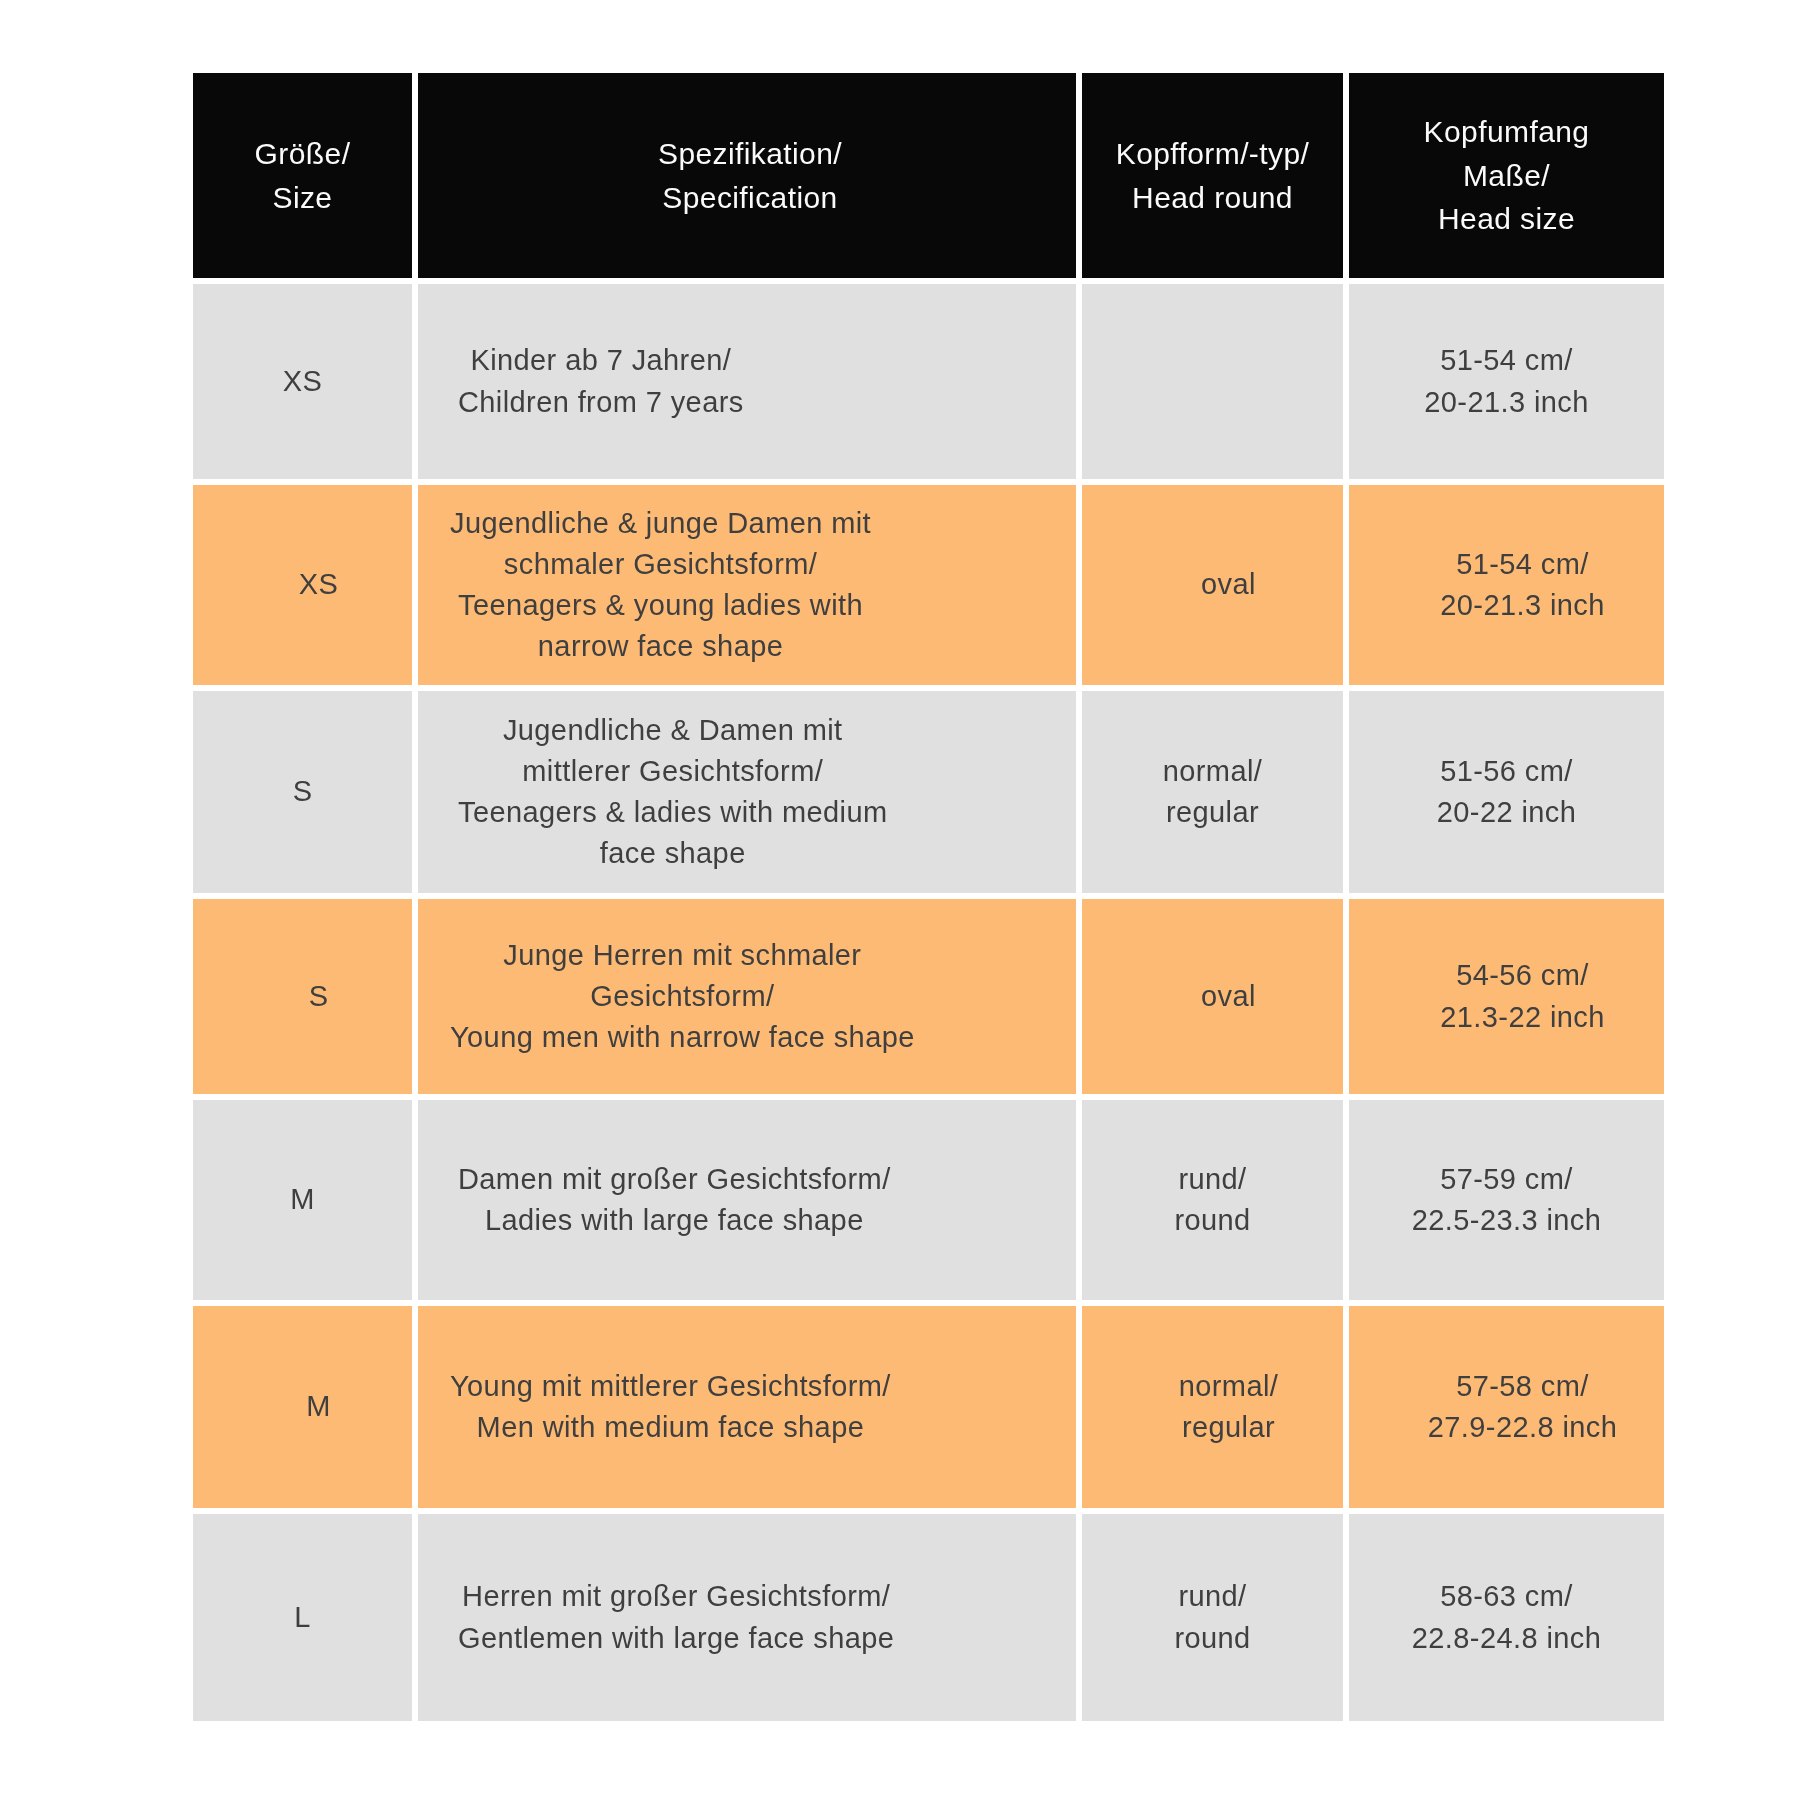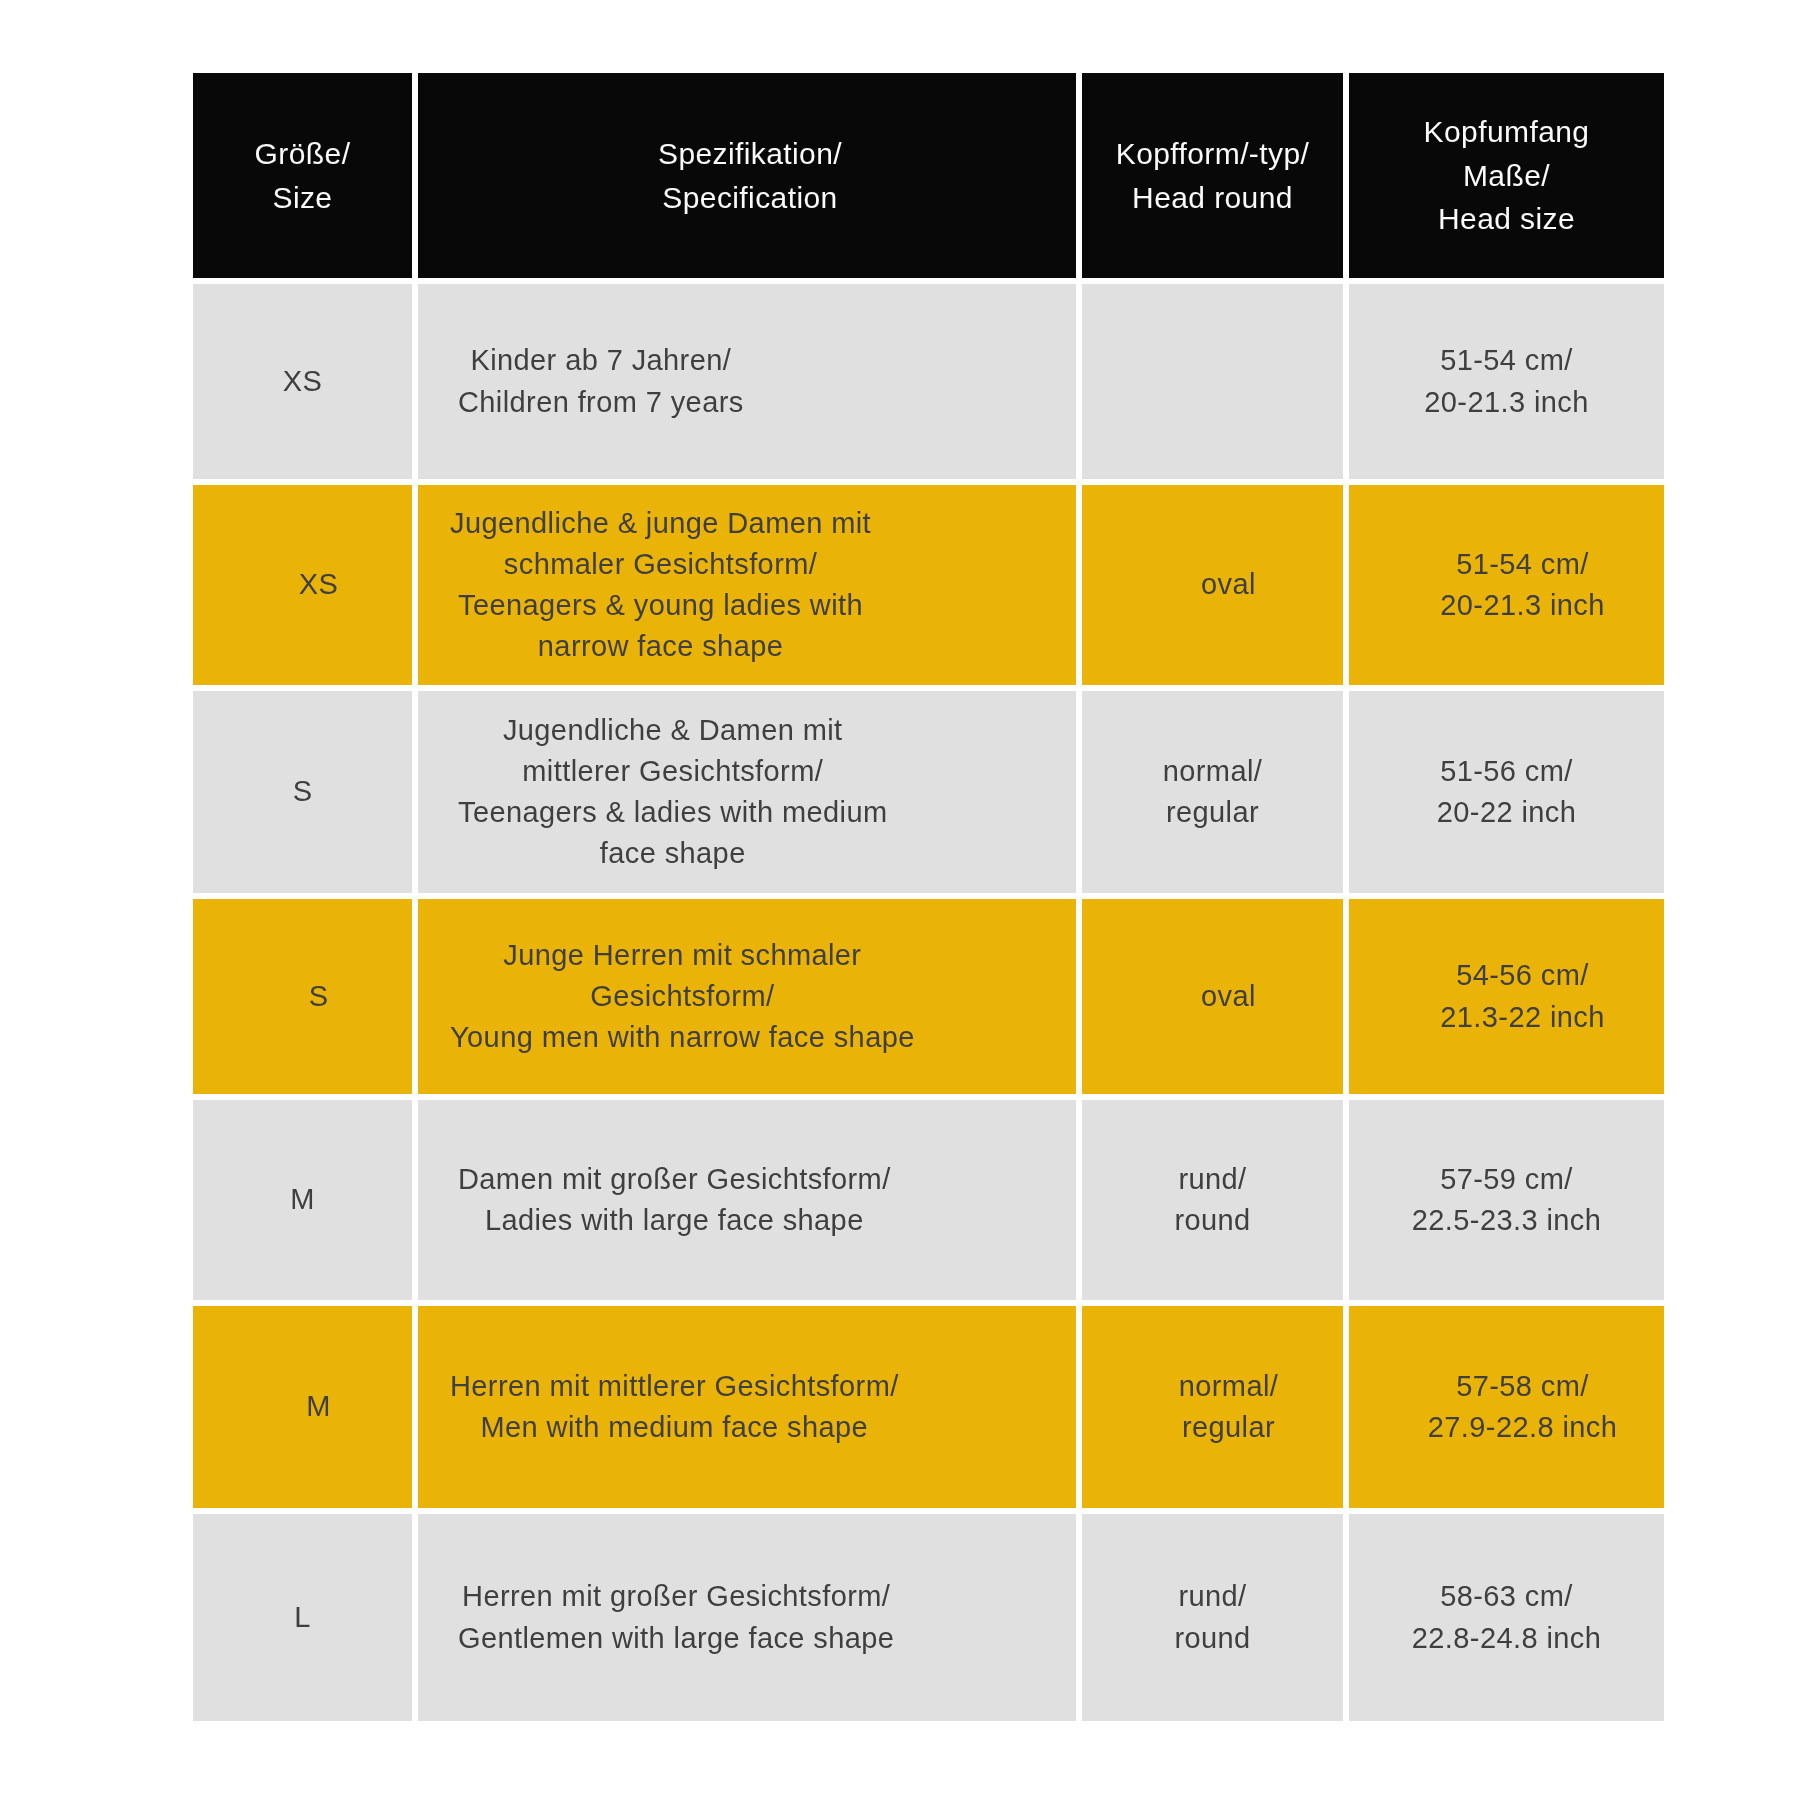--- a/index.html
+++ b/index.html
@@ -50,21 +50,21 @@
     font-size: 30px;
     line-height: 1.45;
     padding: 0 6px;
   }
   .header-cell.spec {
     justify-content: center;
     padding-left: 6px;
     padding-right: 0;
   }
   .row-dark .cell { background: #e0e0e0; }
-  .row-light .cell { background: #eab308; padding-left: 32px; }
+  .row-light .cell { background: #fdba74; padding-left: 32px; }
 </style>
 </head>
 <body>
 
 <div class="page">
   <div class="size-table">
 
     <div class="row">
       <div class="cell header-cell">Größe/
 Size</div>
@@ -124,21 +124,21 @@
       <div class="cell spec">Damen mit großer Gesichtsform/
 Ladies with large face shape</div>
       <div class="cell">rund/
 round</div>
       <div class="cell">57-59 cm/
 22.5-23.3 inch</div>
     </div>
 
     <div class="row row-light">
       <div class="cell">M</div>
-      <div class="cell spec">Herren mit mittlerer Gesichtsform/
+      <div class="cell spec">Young mit mittlerer Gesichtsform/
 Men with medium face shape</div>
       <div class="cell">normal/
 regular</div>
       <div class="cell">57-58 cm/
 27.9-22.8 inch</div>
     </div>
 
     <div class="row row-dark">
       <div class="cell">L</div>
       <div class="cell spec">Herren mit großer Gesichtsform/

